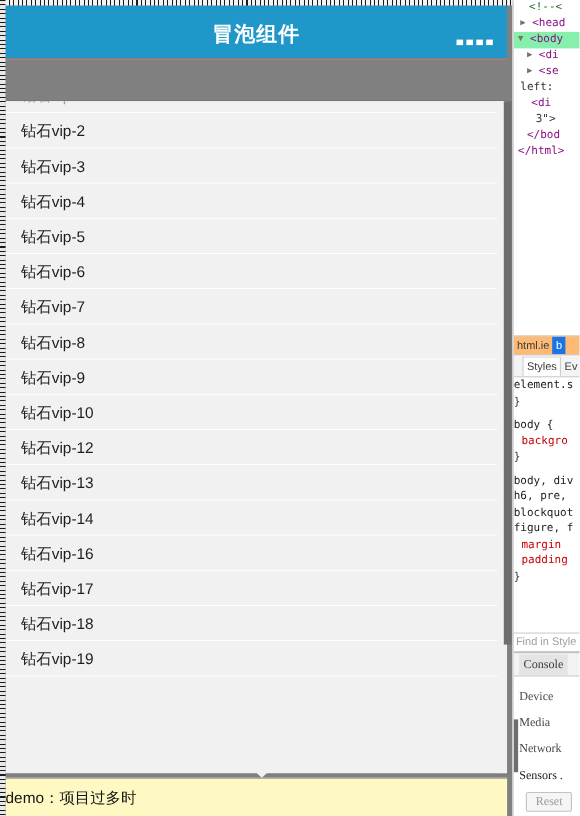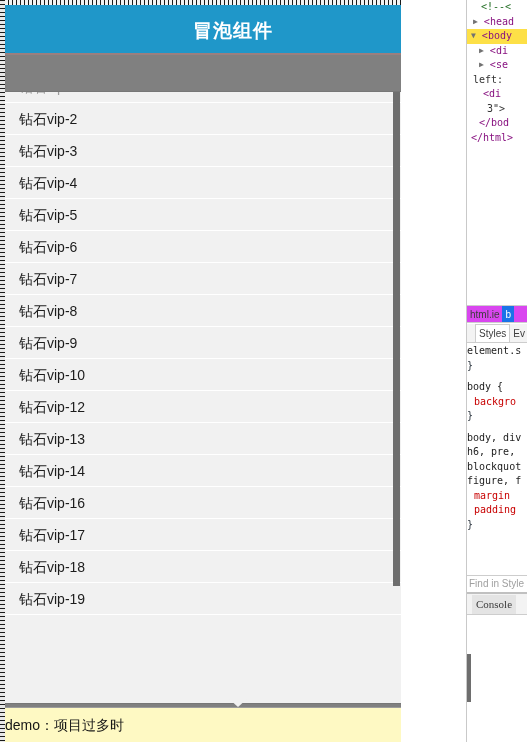--- a/index.html
+++ b/index.html
@@ -18,21 +18,21 @@
     position: relative;
     width: 527px;
     height: 742px;
   }
 
   
   .device-viewport {
     position: absolute;
     left: 0;
     top: 0;
-    width: 401px;
+    width: 466px;
     height: 742px;
     background: #808080;
     overflow: hidden;
   }
   
   .ruler-top {
     position: absolute;
     left: 0; top: 0;
     width: 466px; height: 5px;
     background: repeating-linear-gradient(to right,
@@ -194,38 +194,38 @@
     font-size: 10px;
     line-height: 14.5px;
     white-space: nowrap;
   }
   .dt-node {
     position: relative;
     height: 14.5px;
     color: #881280;
   }
   .dt-node.selected {
-    background: #fde047;
+    background: #86efac;
   }
   .dt-tw {
     color: #727272;
     font-size: 8px;
     position: relative;
     top: -1px;
   }
   .dt-comment { color: #236e25; }
   .dt-text { color: #333333; }
 
   .dt-crumbs {
     position: absolute;
     left: 0;
     top: 305px;
     width: 60px;
     height: 18px;
-    background: #d946ef;
+    background: #fdba74;
     border-top: 1px solid #cdcdcd;
     border-bottom: 1px solid #cdcdcd;
     box-sizing: border-box;
     display: flex;
     align-items: center;
     font-size: 10px;
     font-family: "Liberation Sans", sans-serif;
     overflow: hidden;
   }
   .crumb {
@@ -457,17 +457,24 @@
       <div class="sline prop">  padding</div>
       <div class="sline">}</div>
     </div>
 
     <div class="dt-find">Find in Style</div>
 
     <div class="dt-drawer">
       <div class="drawer-tabs">
         <span class="dtab active">Console</span>
       </div>
+      <div class="drawer-body">
+        <div class="drawer-row">Device</div>
+        <div class="drawer-row">Media</div>
+        <div class="drawer-row">Network</div>
+        <div class="drawer-row emphasis">Sensors .</div>
+        <div class="reset-btn">Reset</div>
+      </div>
       <div class="drawer-scroll-thumb"></div>
     </div>
 
   </div>
 </div>
 
 </body></html>

